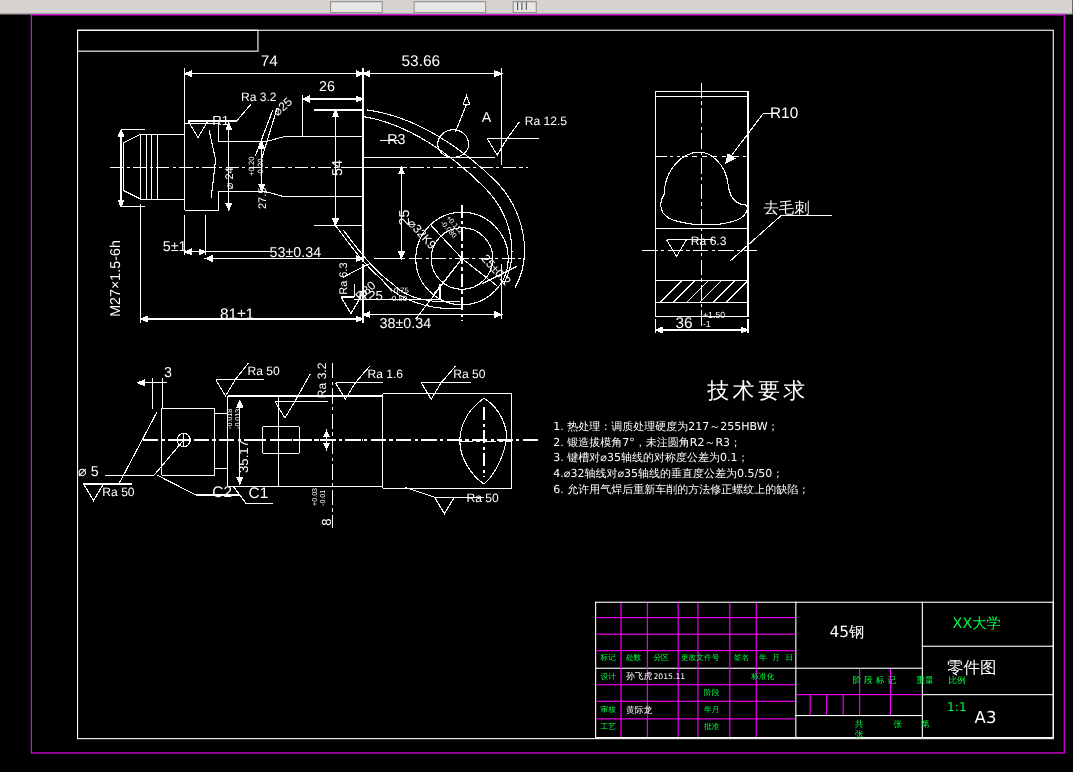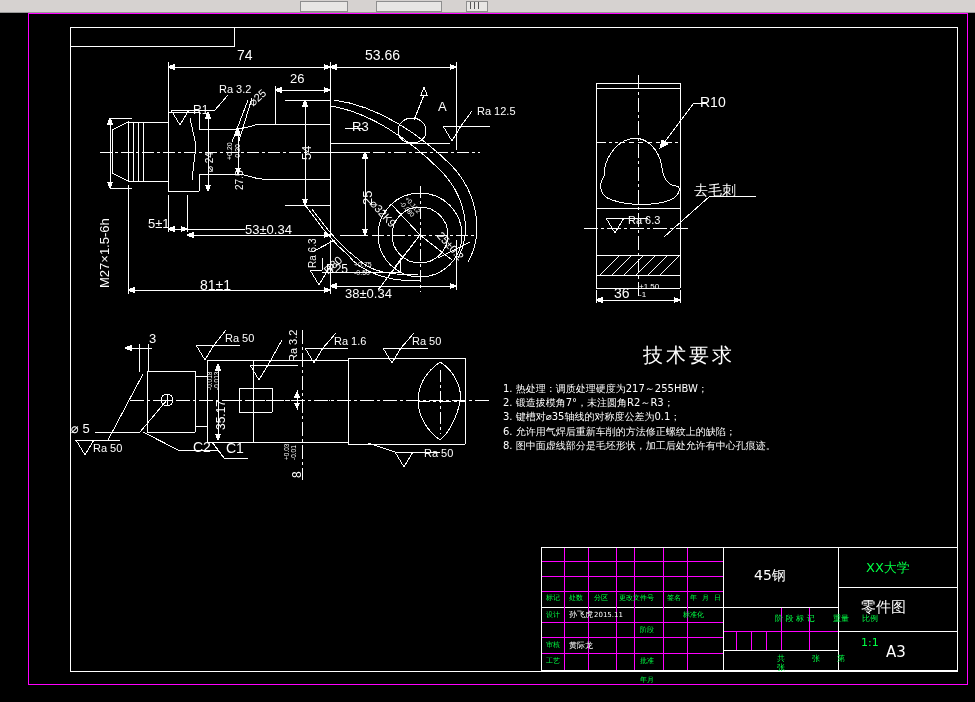--- a/index.html
+++ b/index.html
@@ -420,22 +420,22 @@
   <div class="rot90" style="position:absolute;left:283px;top:460px;color:#fff;font-size:6.5px;line-height:7px;">
     <div>+0.03</div>
     <div>-0.01</div>
   </div>
 
   <div class="tr-title">技术要求</div>
   <div class="tr-list" id="tech-req-list">
       <div>1. 热处理：调质处理硬度为217～255HBW；</div>
       <div>2. 锻造拔模角7°，未注圆角R2～R3；</div>
       <div>3. 键槽对⌀35轴线的对称度公差为0.1；</div>
+      <div>4.⌀32轴线对⌀35轴线的垂直度公差为0.5/50；</div>
       <div>6. 允许用气焊后重新车削的方法修正螺纹上的缺陷；</div>
-      <div>8. 图中面虚线部分是毛坯形状，加工后处允许有中心孔痕迹。</div>
     </div>
 
   <div class="tb">
 
     <div class="wh" style="left:0;top:0;width:417px;height:1px;"></div>
     <div class="wh" style="left:0;top:123px;width:417px;height:1px;"></div>
     <div class="wh" style="left:0;top:0;width:1px;height:124px;"></div>
     <div class="wh" style="left:416px;top:0;width:1px;height:124px;"></div>
 
     <div class="wh" style="left:182px;top:0;width:1px;height:124px;"></div>
@@ -476,21 +476,21 @@
     <div class="gtxt" style="left:149px;top:48px;">年</div>
     <div class="gtxt" style="left:161px;top:48px;">月</div>
     <div class="gtxt" style="left:173px;top:48px;">日</div>
 
     <div class="gtxt" style="left:5px;top:65px;">设计</div>
     <div class="gtxt" style="left:5px;top:80px;"></div>
     <div class="gtxt" style="left:5px;top:95px;">审核</div>
     <div class="gtxt" style="left:5px;top:111px;">工艺</div>
     <div class="gtxt" style="left:96px;top:65px;margin-left:46px;">标准化</div>
     <div class="gtxt" style="left:99px;top:80px;">阶段</div>
-    <div class="gtxt" style="left:99px;top:95px;margin-top:35px;">年月</div>
+    <div class="gtxt" style="left:99px;top:95px;">年月</div>
     <div class="gtxt" style="left:99px;top:111px;">批准</div>
 
     <div class="wtxt" style="left:28px;top:64px;font-size:8px;">孙飞虎</div>
     <div class="wtxt" style="left:53px;top:65px;font-size:7px;">2015.11</div>
     <div class="wtxt" style="left:28px;top:95px;font-size:8px;">黄际龙</div>
 
     <div class="wtxt" style="left:213px;top:21px;font-size:14px;">45钢</div>
 
     <div class="gtxt gtxt9" style="left:188px;top:68px;">阶 段 标 记</div>
     <div class="gtxt gtxt9" style="left:246px;top:68px;">重量</div>

